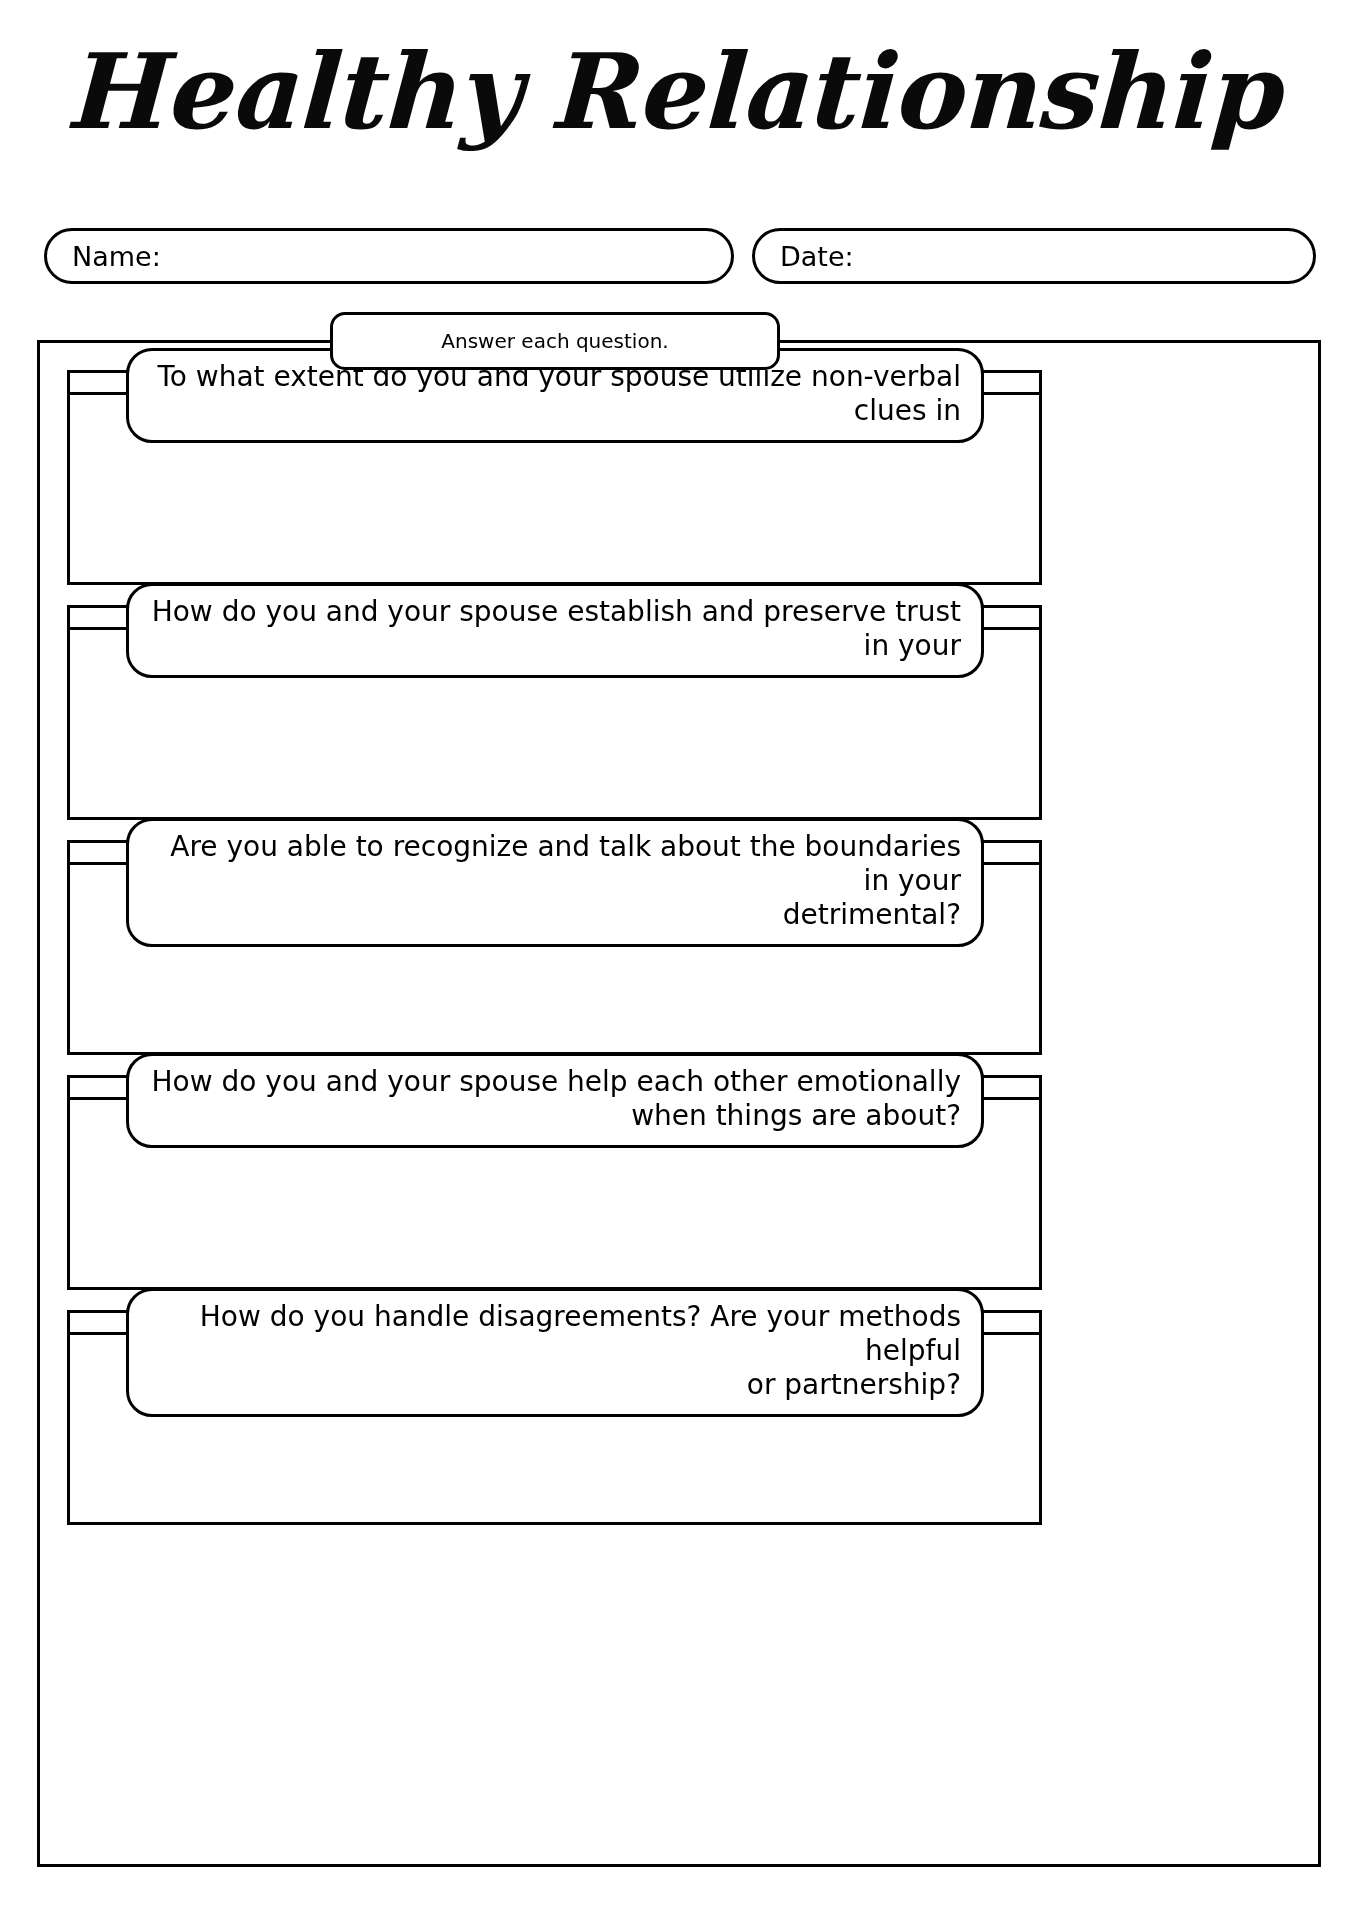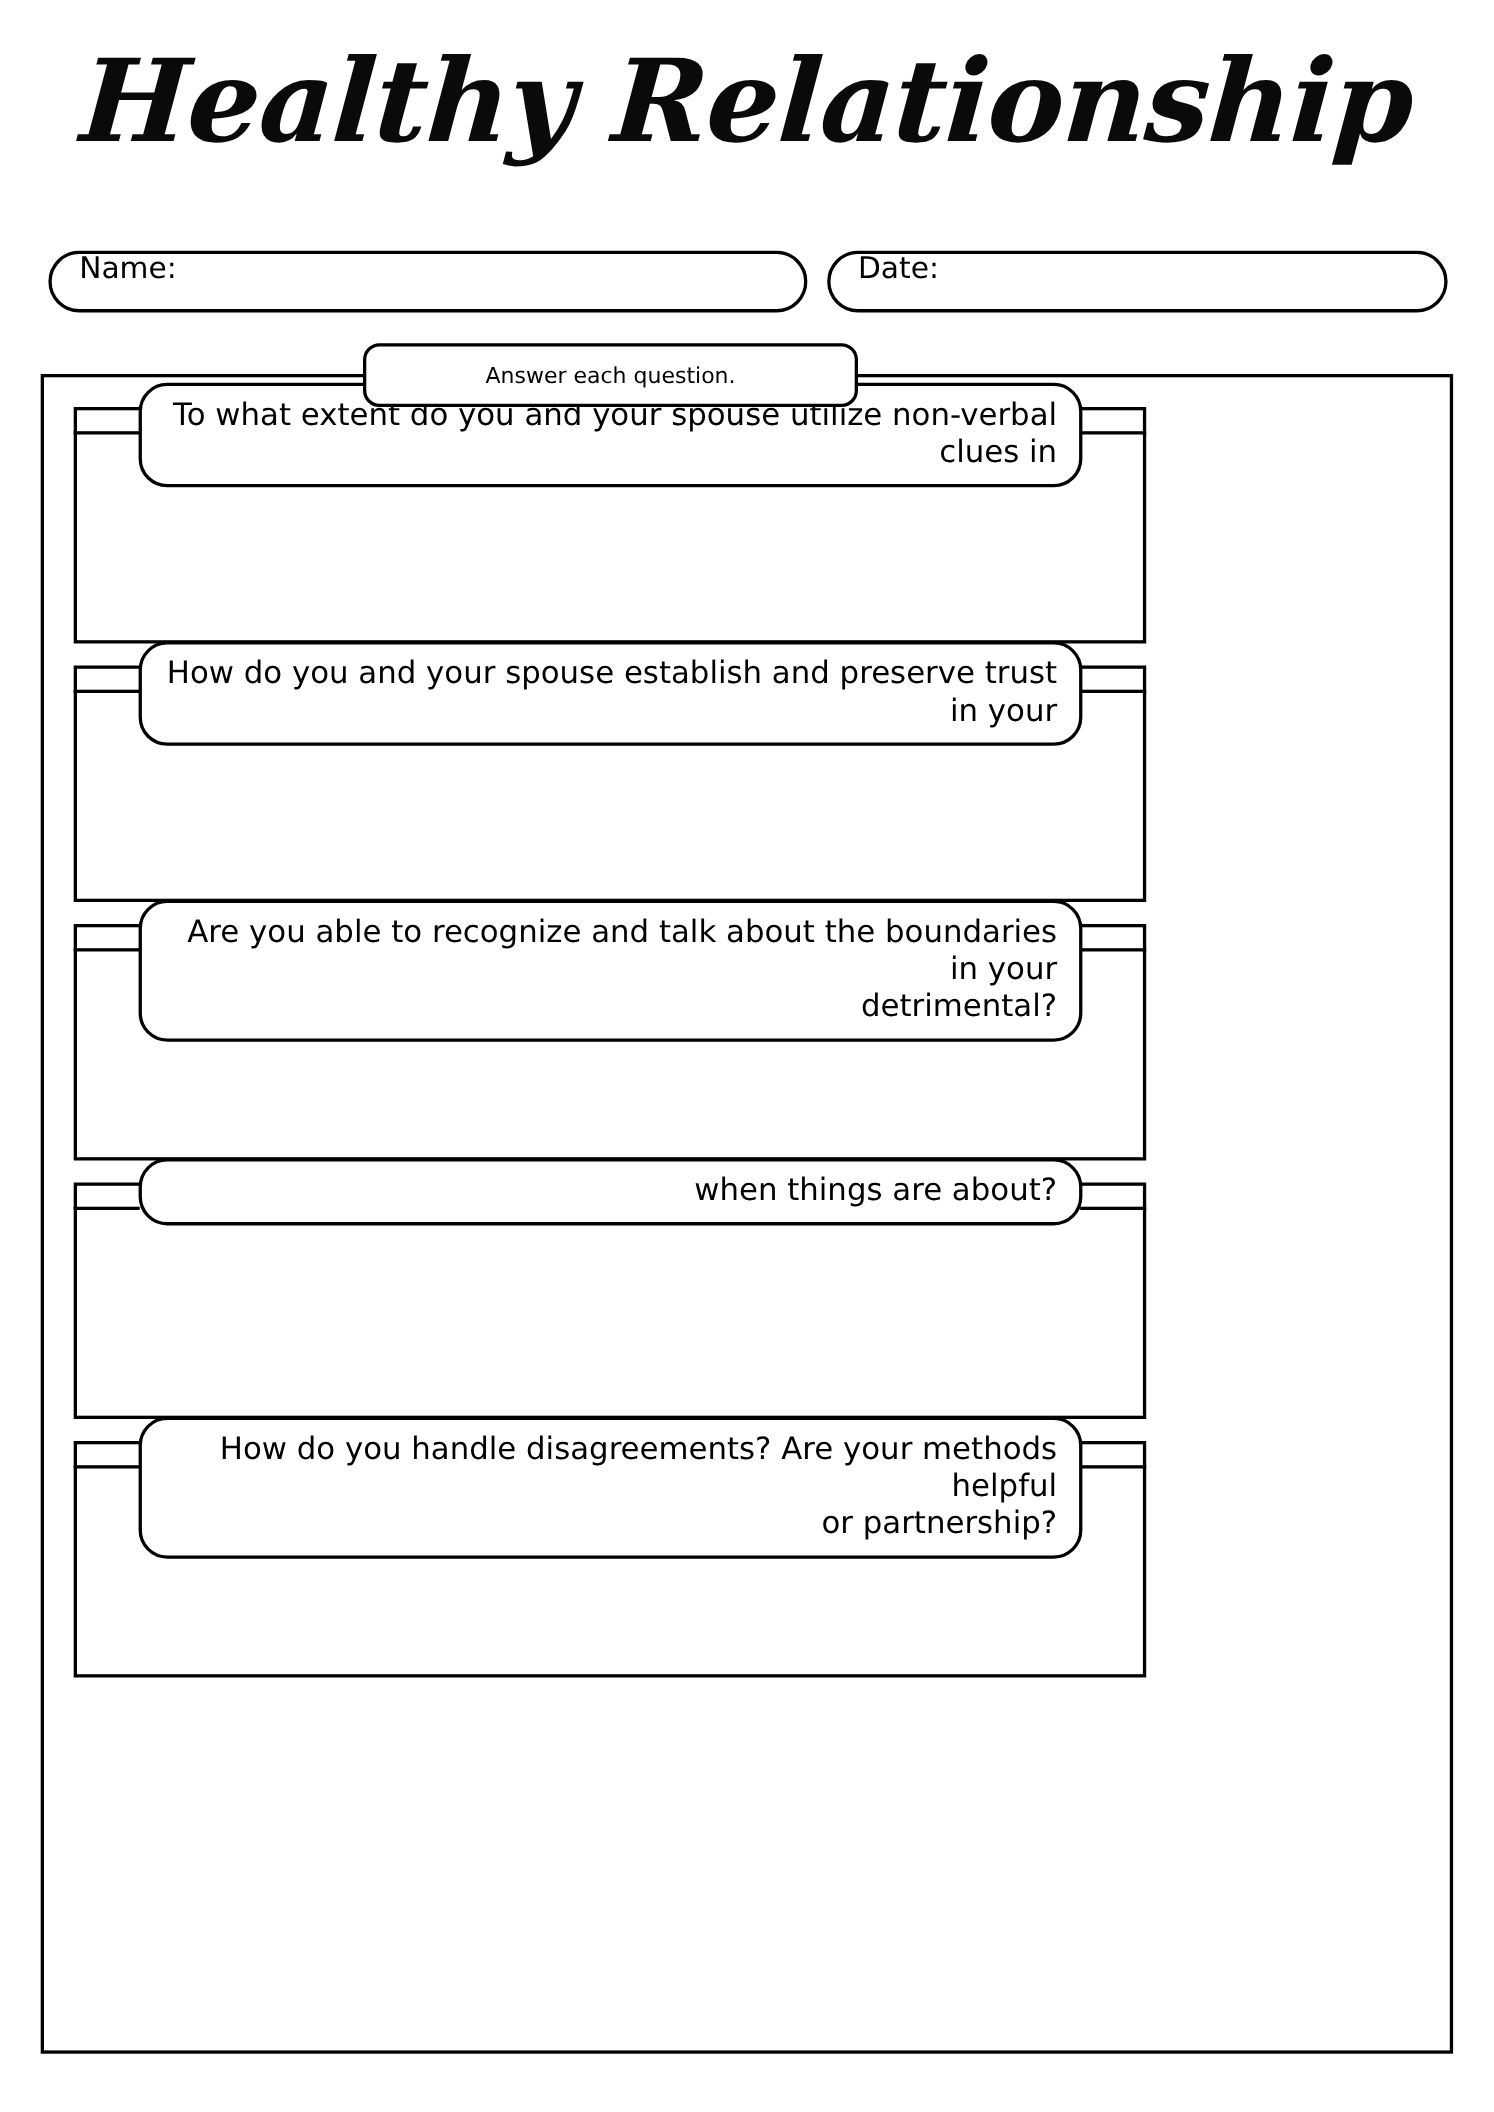--- a/index.html
+++ b/index.html
@@ -50,21 +50,21 @@
   }
   .pill {
     position: absolute;
     top: 0;
     height: 56px;
     box-sizing: border-box;
     border: 3px solid #000000;
     border-radius: 28px;
     background: #ffffff;
     display: flex;
-    align-items: flex-start;
+    align-items: center;
   }
   .pill-name { left: 0; width: 690px; }
   .pill-date { left: 708px; width: 564px; gap: 28px; }
   .pill-label {
     font-family: "DejaVu Sans", sans-serif;
     font-size: 27px;
     line-height: 1;
     padding-left: 25px;
     color: #000000;
     white-space: nowrap;
@@ -221,20 +221,21 @@
       <span class="q-text">Are you able to recognize and talk about the boundaries in your</span>
       <span class="q-text">detrimental?</span>
     </div>
   </div>
 
   <div class="qgroup qgroup-4">
     <div class="tick tick-left"></div>
     <div class="tick tick-right"></div>
     <div class="answer-box"></div>
     <div class="q-pill">
+      <span class="q-text">How do you and your spouse help each other emotionally</span>
       <span class="q-text">when things are about?</span>
     </div>
   </div>
 
   <div class="qgroup qgroup-5">
     <div class="tick tick-left"></div>
     <div class="tick tick-right"></div>
     <div class="answer-box"></div>
     <div class="q-pill">
       <span class="q-text">How do you handle disagreements? Are your methods helpful</span>

